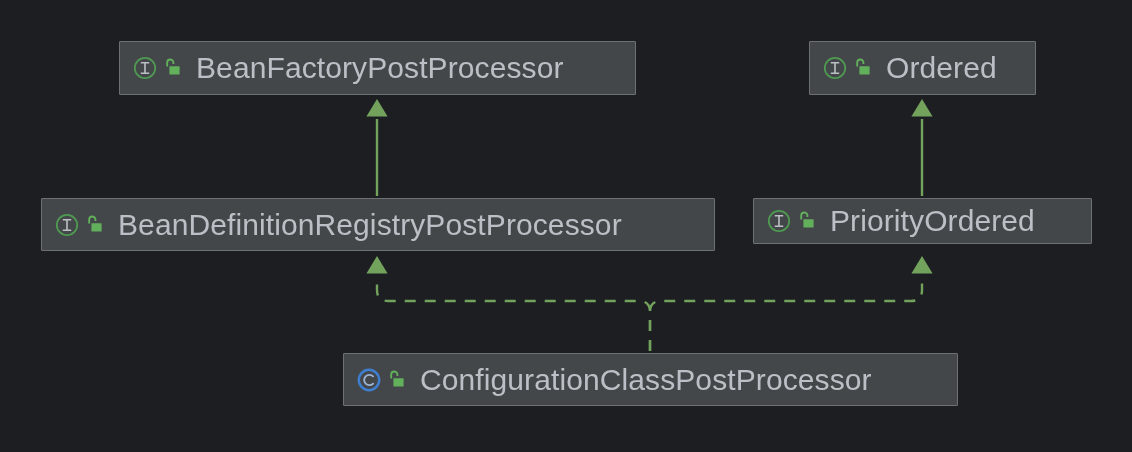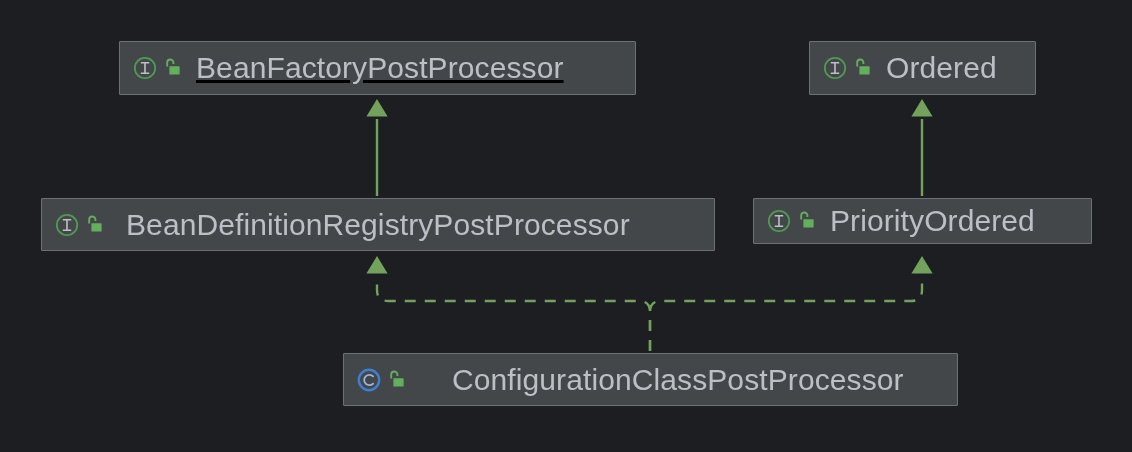--- a/index.html
+++ b/index.html
@@ -93,21 +93,21 @@
       <path d="M 650 351 L 650 312 Q 650 301 639 301 L 388 301 Q 377 301 377 290 L 377 276" stroke="#72a25c" stroke-width="2.4" fill="none" stroke-dasharray="11 9" stroke-linecap="butt"></path>
       <path d="M 377 256 L 387.6 273.5 L 366.4 273.5 Z" fill="#72a25c"></path>
     </g>
 
     <g>
       <path d="M 650 351 L 650 312 Q 650 301 661 301 L 911 301 Q 922 301 922 290 L 922 276" stroke="#72a25c" stroke-width="2.4" fill="none" stroke-dasharray="11 9" stroke-linecap="butt"></path>
       <path d="M 922 256 L 932.6 273.5 L 911.4 273.5 Z" fill="#72a25c"></path>
     </g>
   </svg>
 
-  <div class="node" style="left:119px; top:41px; width:517px; height:54px;text-decoration:underline;">
+  <div class="node" style="left:119px; top:41px; width:517px; height:54px;">
     <span class="node-icons">
       <svg class="icon-type" width="26" height="26" viewBox="0 0 26 26" xmlns="http://www.w3.org/2000/svg">
         <circle cx="13" cy="13" r="10.2" fill="none" stroke="#4e9a51" stroke-width="1.8"></circle>
         <path d="M 8.8 7.8 L 17.2 7.8 M 13 7.8 L 13 18.2 M 8.8 18.2 L 17.2 18.2" stroke="#bcc0c6" stroke-width="1.6" fill="none" stroke-linecap="butt"></path>
       </svg>
       <svg class="icon-lock" width="18" height="20" viewBox="0 0 18 20" xmlns="http://www.w3.org/2000/svg">
         <path d="M 4.2 8.4 L 4.2 4.6 A 3.1 3.1 0 0 1 10.4 4.6 L 10.4 6.0" fill="none" stroke="#62b05c" stroke-width="1.9"></path>
         <rect x="6.4" y="8.2" width="10.2" height="8.4" rx="0.6" fill="#62b05c"></rect>
       </svg>
     </span>
@@ -121,21 +121,21 @@
         <path d="M 8.8 7.8 L 17.2 7.8 M 13 7.8 L 13 18.2 M 8.8 18.2 L 17.2 18.2" stroke="#bcc0c6" stroke-width="1.6" fill="none" stroke-linecap="butt"></path>
       </svg>
       <svg class="icon-lock" width="18" height="20" viewBox="0 0 18 20" xmlns="http://www.w3.org/2000/svg">
         <path d="M 4.2 8.4 L 4.2 4.6 A 3.1 3.1 0 0 1 10.4 4.6 L 10.4 6.0" fill="none" stroke="#62b05c" stroke-width="1.9"></path>
         <rect x="6.4" y="8.2" width="10.2" height="8.4" rx="0.6" fill="#62b05c"></rect>
       </svg>
     </span>
     <span class="node-label">Ordered</span>
   </div>
 
-  <div class="node" style="left:41px; top:198px; width:674px; height:53px;gap:8px;">
+  <div class="node" style="left:41px; top:198px; width:674px; height:53px;">
     <span class="node-icons">
       <svg class="icon-type" width="26" height="26" viewBox="0 0 26 26" xmlns="http://www.w3.org/2000/svg">
         <circle cx="13" cy="13" r="10.2" fill="none" stroke="#4e9a51" stroke-width="1.8"></circle>
         <path d="M 8.8 7.8 L 17.2 7.8 M 13 7.8 L 13 18.2 M 8.8 18.2 L 17.2 18.2" stroke="#bcc0c6" stroke-width="1.6" fill="none" stroke-linecap="butt"></path>
       </svg>
       <svg class="icon-lock" width="18" height="20" viewBox="0 0 18 20" xmlns="http://www.w3.org/2000/svg">
         <path d="M 4.2 8.4 L 4.2 4.6 A 3.1 3.1 0 0 1 10.4 4.6 L 10.4 6.0" fill="none" stroke="#62b05c" stroke-width="1.9"></path>
         <rect x="6.4" y="8.2" width="10.2" height="8.4" rx="0.6" fill="#62b05c"></rect>
       </svg>
     </span>
@@ -149,21 +149,21 @@
         <path d="M 8.8 7.8 L 17.2 7.8 M 13 7.8 L 13 18.2 M 8.8 18.2 L 17.2 18.2" stroke="#bcc0c6" stroke-width="1.6" fill="none" stroke-linecap="butt"></path>
       </svg>
       <svg class="icon-lock" width="18" height="20" viewBox="0 0 18 20" xmlns="http://www.w3.org/2000/svg">
         <path d="M 4.2 8.4 L 4.2 4.6 A 3.1 3.1 0 0 1 10.4 4.6 L 10.4 6.0" fill="none" stroke="#62b05c" stroke-width="1.9"></path>
         <rect x="6.4" y="8.2" width="10.2" height="8.4" rx="0.6" fill="#62b05c"></rect>
       </svg>
     </span>
     <span class="node-label">PriorityOrdered</span>
   </div>
 
-  <div class="node" style="left:343px; top:353px; width:615px; height:53px;gap:32px;">
+  <div class="node" style="left:343px; top:353px; width:615px; height:53px;">
     <span class="node-icons">
       <svg class="icon-type" width="26" height="26" viewBox="0 0 26 26" xmlns="http://www.w3.org/2000/svg">
         <circle cx="13" cy="13" r="10.2" fill="none" stroke="#3f7fd1" stroke-width="2.4"></circle>
         <path d="M 17.1 9.4 A 5.2 5.2 0 1 0 17.1 16.6" fill="none" stroke="#9eb6d8" stroke-width="1.8" stroke-linecap="round"></path>
       </svg>
       <svg class="icon-lock" width="18" height="20" viewBox="0 0 18 20" xmlns="http://www.w3.org/2000/svg">
         <path d="M 4.2 8.4 L 4.2 4.6 A 3.1 3.1 0 0 1 10.4 4.6 L 10.4 6.0" fill="none" stroke="#62b05c" stroke-width="1.9"></path>
         <rect x="6.4" y="8.2" width="10.2" height="8.4" rx="0.6" fill="#62b05c"></rect>
       </svg>
     </span>

